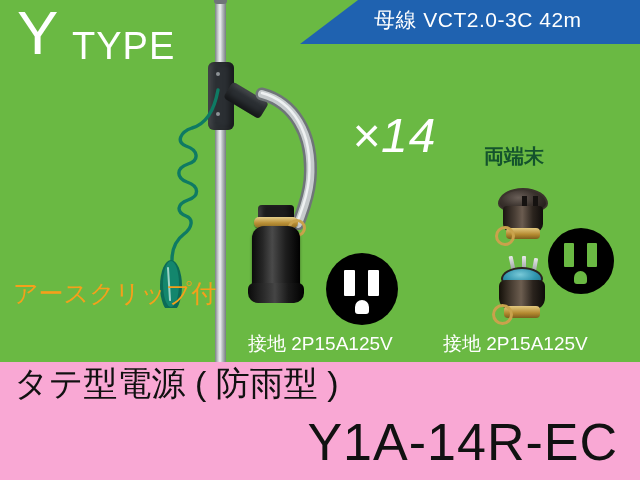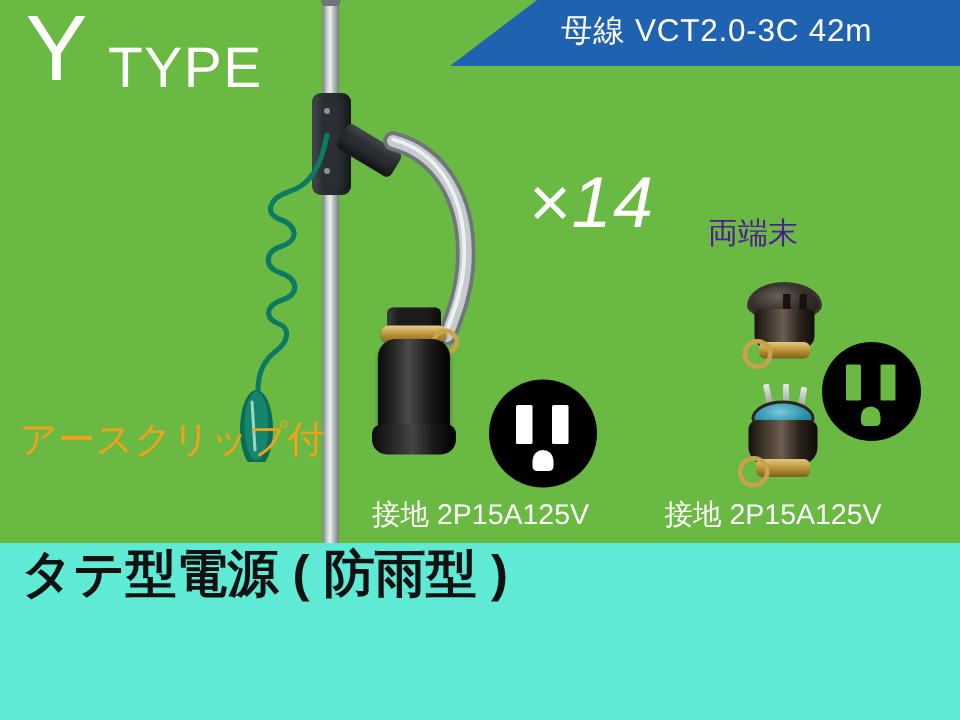--- a/index.html
+++ b/index.html
@@ -17,21 +17,21 @@
   
   .logo-y{position:absolute;left:17px;top:2px;color:#ffffff;font-size:62px;line-height:62px;font-weight:400;}
   .logo-type{position:absolute;left:72px;top:27px;color:#ffffff;font-size:38px;line-height:38px;letter-spacing:1px;}
 
   
   .qty{position:absolute;left:352px;top:112px;color:#ffffff;font-size:48px;line-height:48px;letter-spacing:1px;font-style:italic;}
 
   
   .callout-rubber{position:absolute;left:312px;top:203px;color:#d81d1d;font-size:25px;line-height:25px;font-weight:700;white-space:nowrap;}
   .callout-clip{position:absolute;left:13px;top:281px;color:#f5a01b;font-size:25px;line-height:25px;font-weight:400;white-space:nowrap;}
-  .label-both-ends{position:absolute;left:472px;top:146px;color:#4c1d95;font-size:20px;line-height:20px;white-space:nowrap;}
+  .label-both-ends{position:absolute;left:484px;top:146px;color:#14532d;font-size:20px;line-height:20px;white-space:nowrap;font-weight:bold;}
 
   
   .spec-left{position:absolute;left:248px;top:334px;color:#ffffff;font-size:19px;line-height:19px;white-space:nowrap;}
   .spec-right{position:absolute;left:443px;top:334px;color:#ffffff;font-size:19px;line-height:19px;white-space:nowrap;}
 
   
   .pole{position:absolute;left:215px;top:-6px;width:11px;height:370px;
         background:linear-gradient(90deg,#7b8184 0%,#c9ced0 28%,#eef1f2 46%,#b7bdbf 68%,#767c7f 100%);
         border-radius:2px;}
   .pole-top-cap{position:absolute;left:214px;top:-6px;width:13px;height:10px;background:#6f7578;border-radius:3px;}
@@ -96,21 +96,21 @@
   .outlet-a{left:326px;top:253px;width:72px;height:72px;}
   .outlet-a .s1{left:18px;top:17px;width:11px;height:26px;background:#ffffff;}
   .outlet-a .s2{left:42px;top:17px;width:11px;height:26px;background:#ffffff;}
   .outlet-a .g{left:29px;top:47px;width:14px;height:14px;background:#ffffff;}
   .outlet-b{left:548px;top:228px;width:66px;height:66px;}
   .outlet-b .s1{left:16px;top:15px;width:10px;height:24px;background:#6ab943;}
   .outlet-b .s2{left:39px;top:15px;width:10px;height:24px;background:#6ab943;}
   .outlet-b .g{left:26px;top:43px;width:13px;height:13px;background:#6ab943;}
 
   
-  .caption-area{position:absolute;left:0;top:362px;width:640px;height:118px;background:#5eead4;font-weight:bold;}
+  .caption-area{position:absolute;left:0;top:362px;width:640px;height:118px;background:#f9a8d4;}
   .product-name{position:absolute;left:14px;top:4px;color:#111;font-size:34px;line-height:34px;white-space:nowrap;}
   .model-no{position:absolute;right:22px;top:54px;color:#111;font-size:52px;line-height:52px;letter-spacing:1px;white-space:nowrap;}
 </style>
 </head>
 <body>
 
 <div id="page">
 
   <div class="green-panel">
 
@@ -190,15 +190,16 @@
       <div class="s2"></div>
       <div class="g"></div>
     </div>
 
     <div class="spec-left">接地 2P15A125V</div>
     <div class="spec-right">接地 2P15A125V</div>
   </div>
 
   <div class="caption-area">
     <div class="product-name">タテ型電源 ( 防雨型 )</div>
+    <div class="model-no">Y1A-14R-EC</div>
   </div>
 
 </div>
 
 </body></html>

